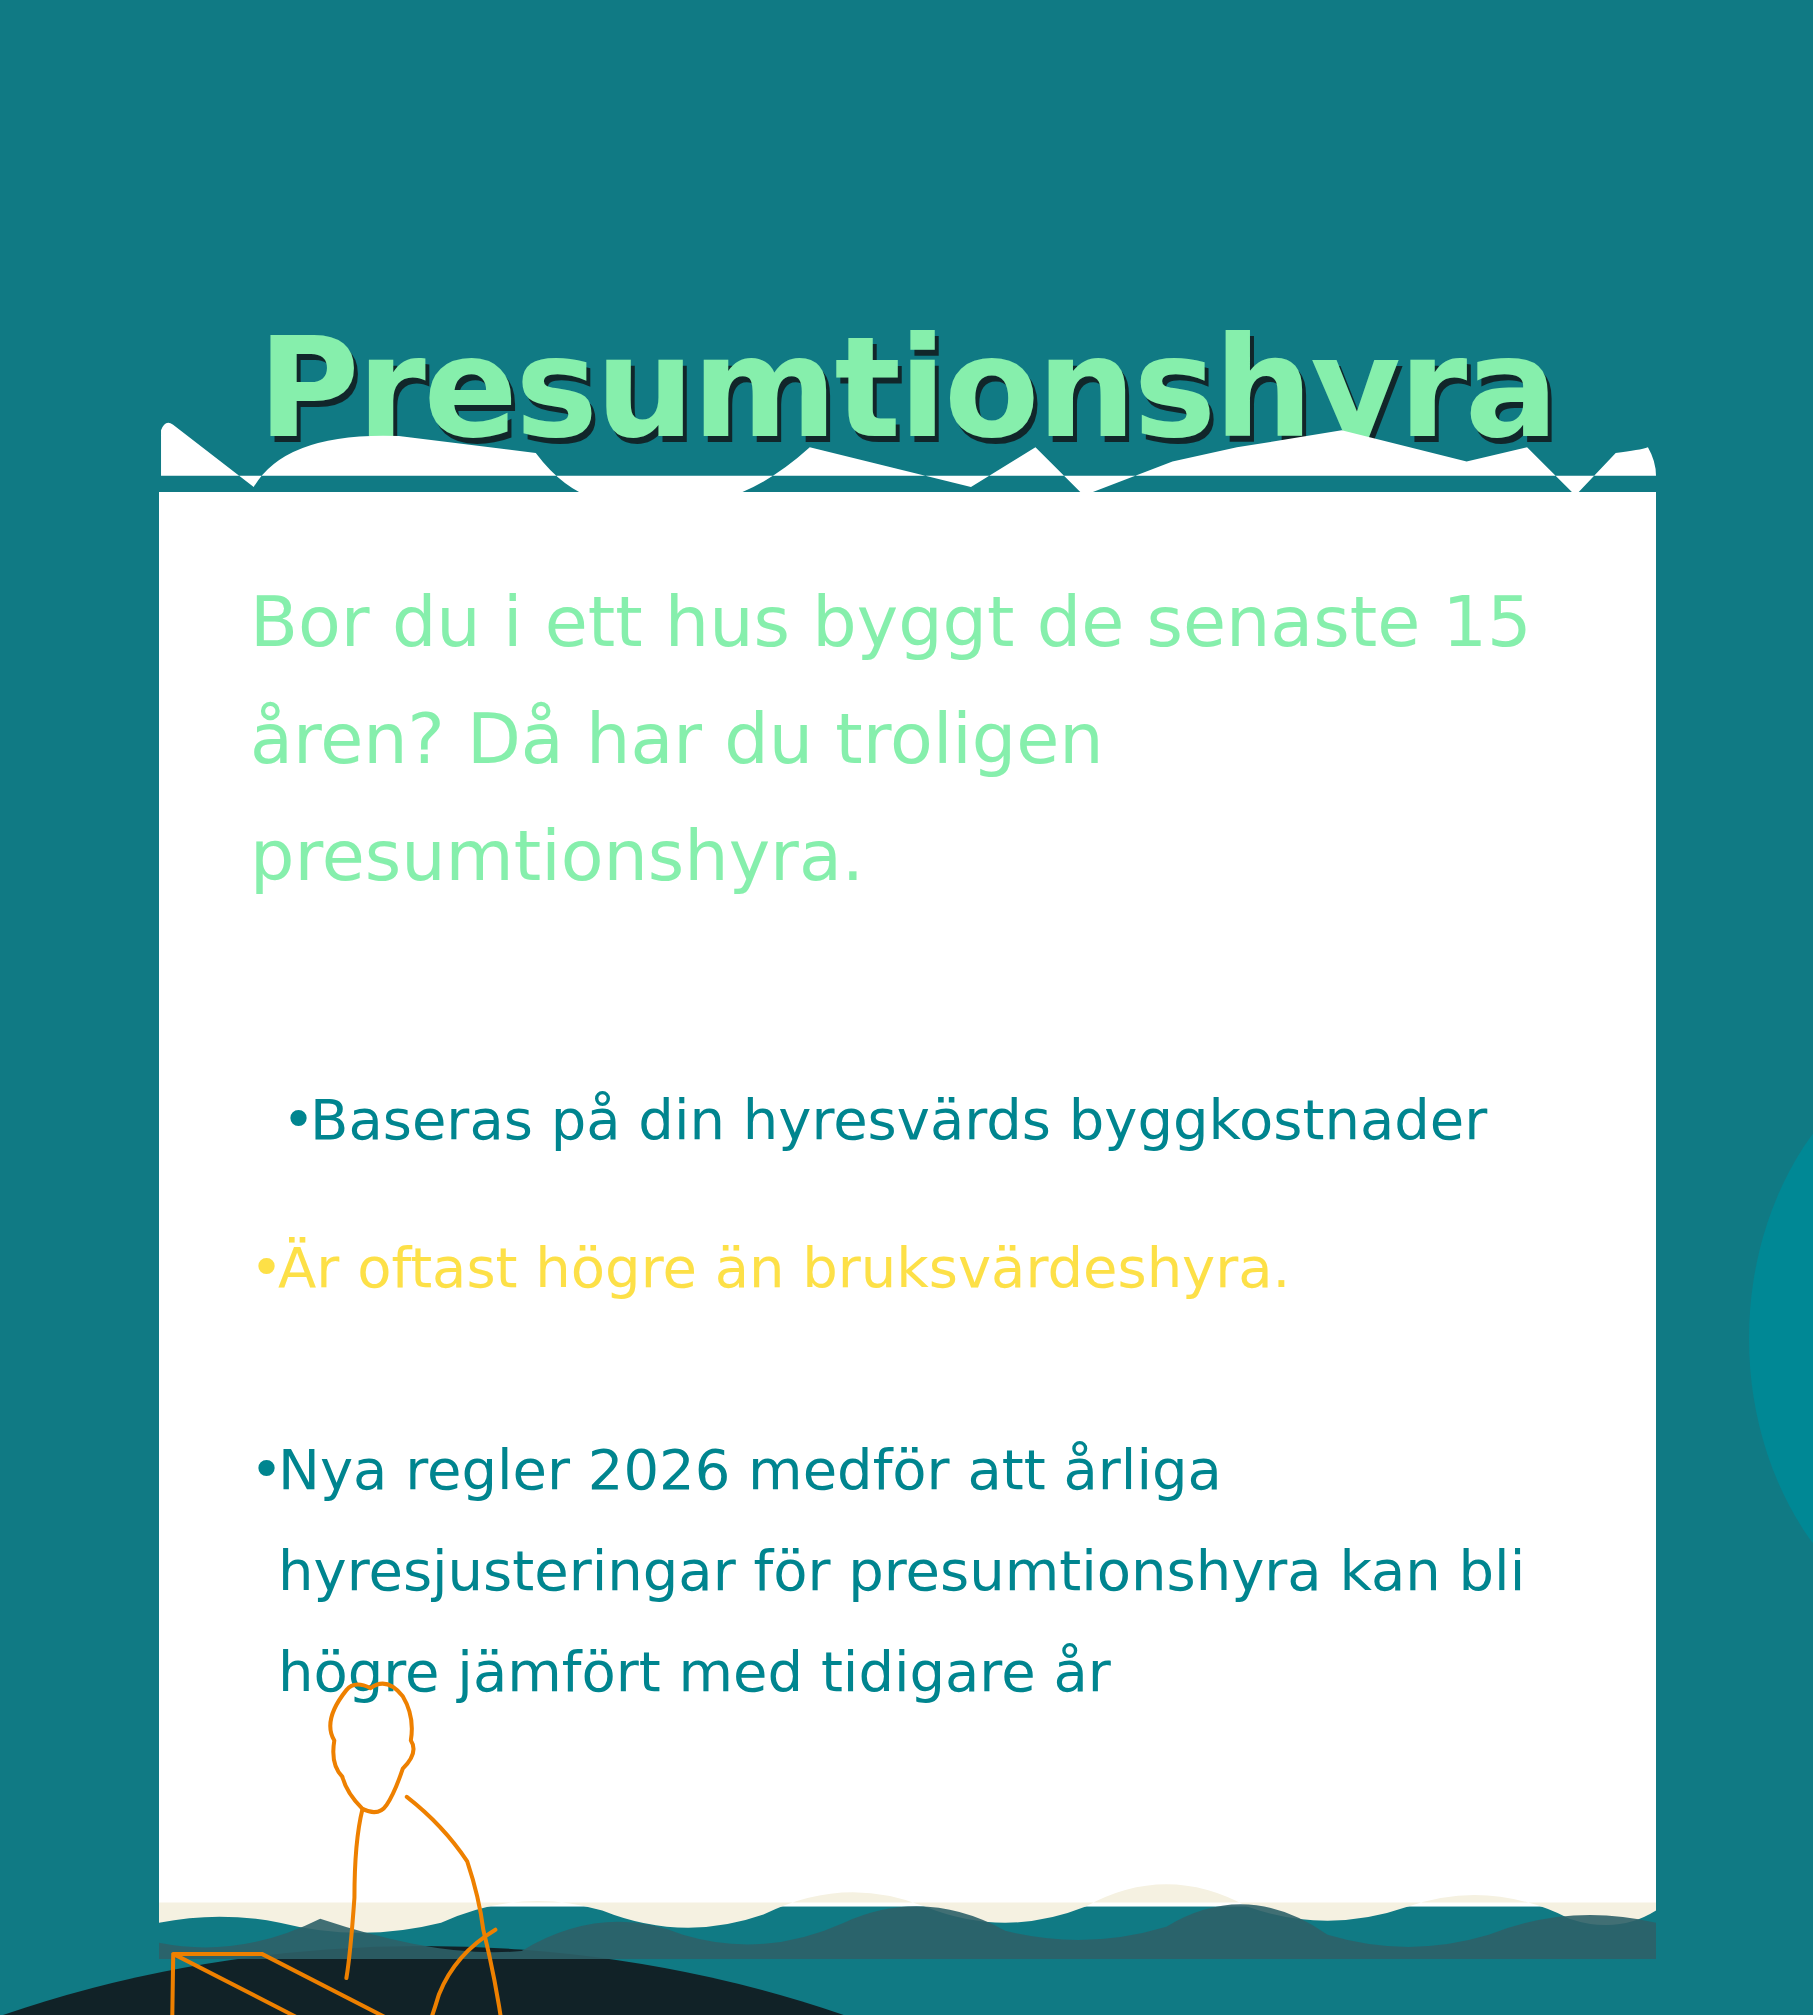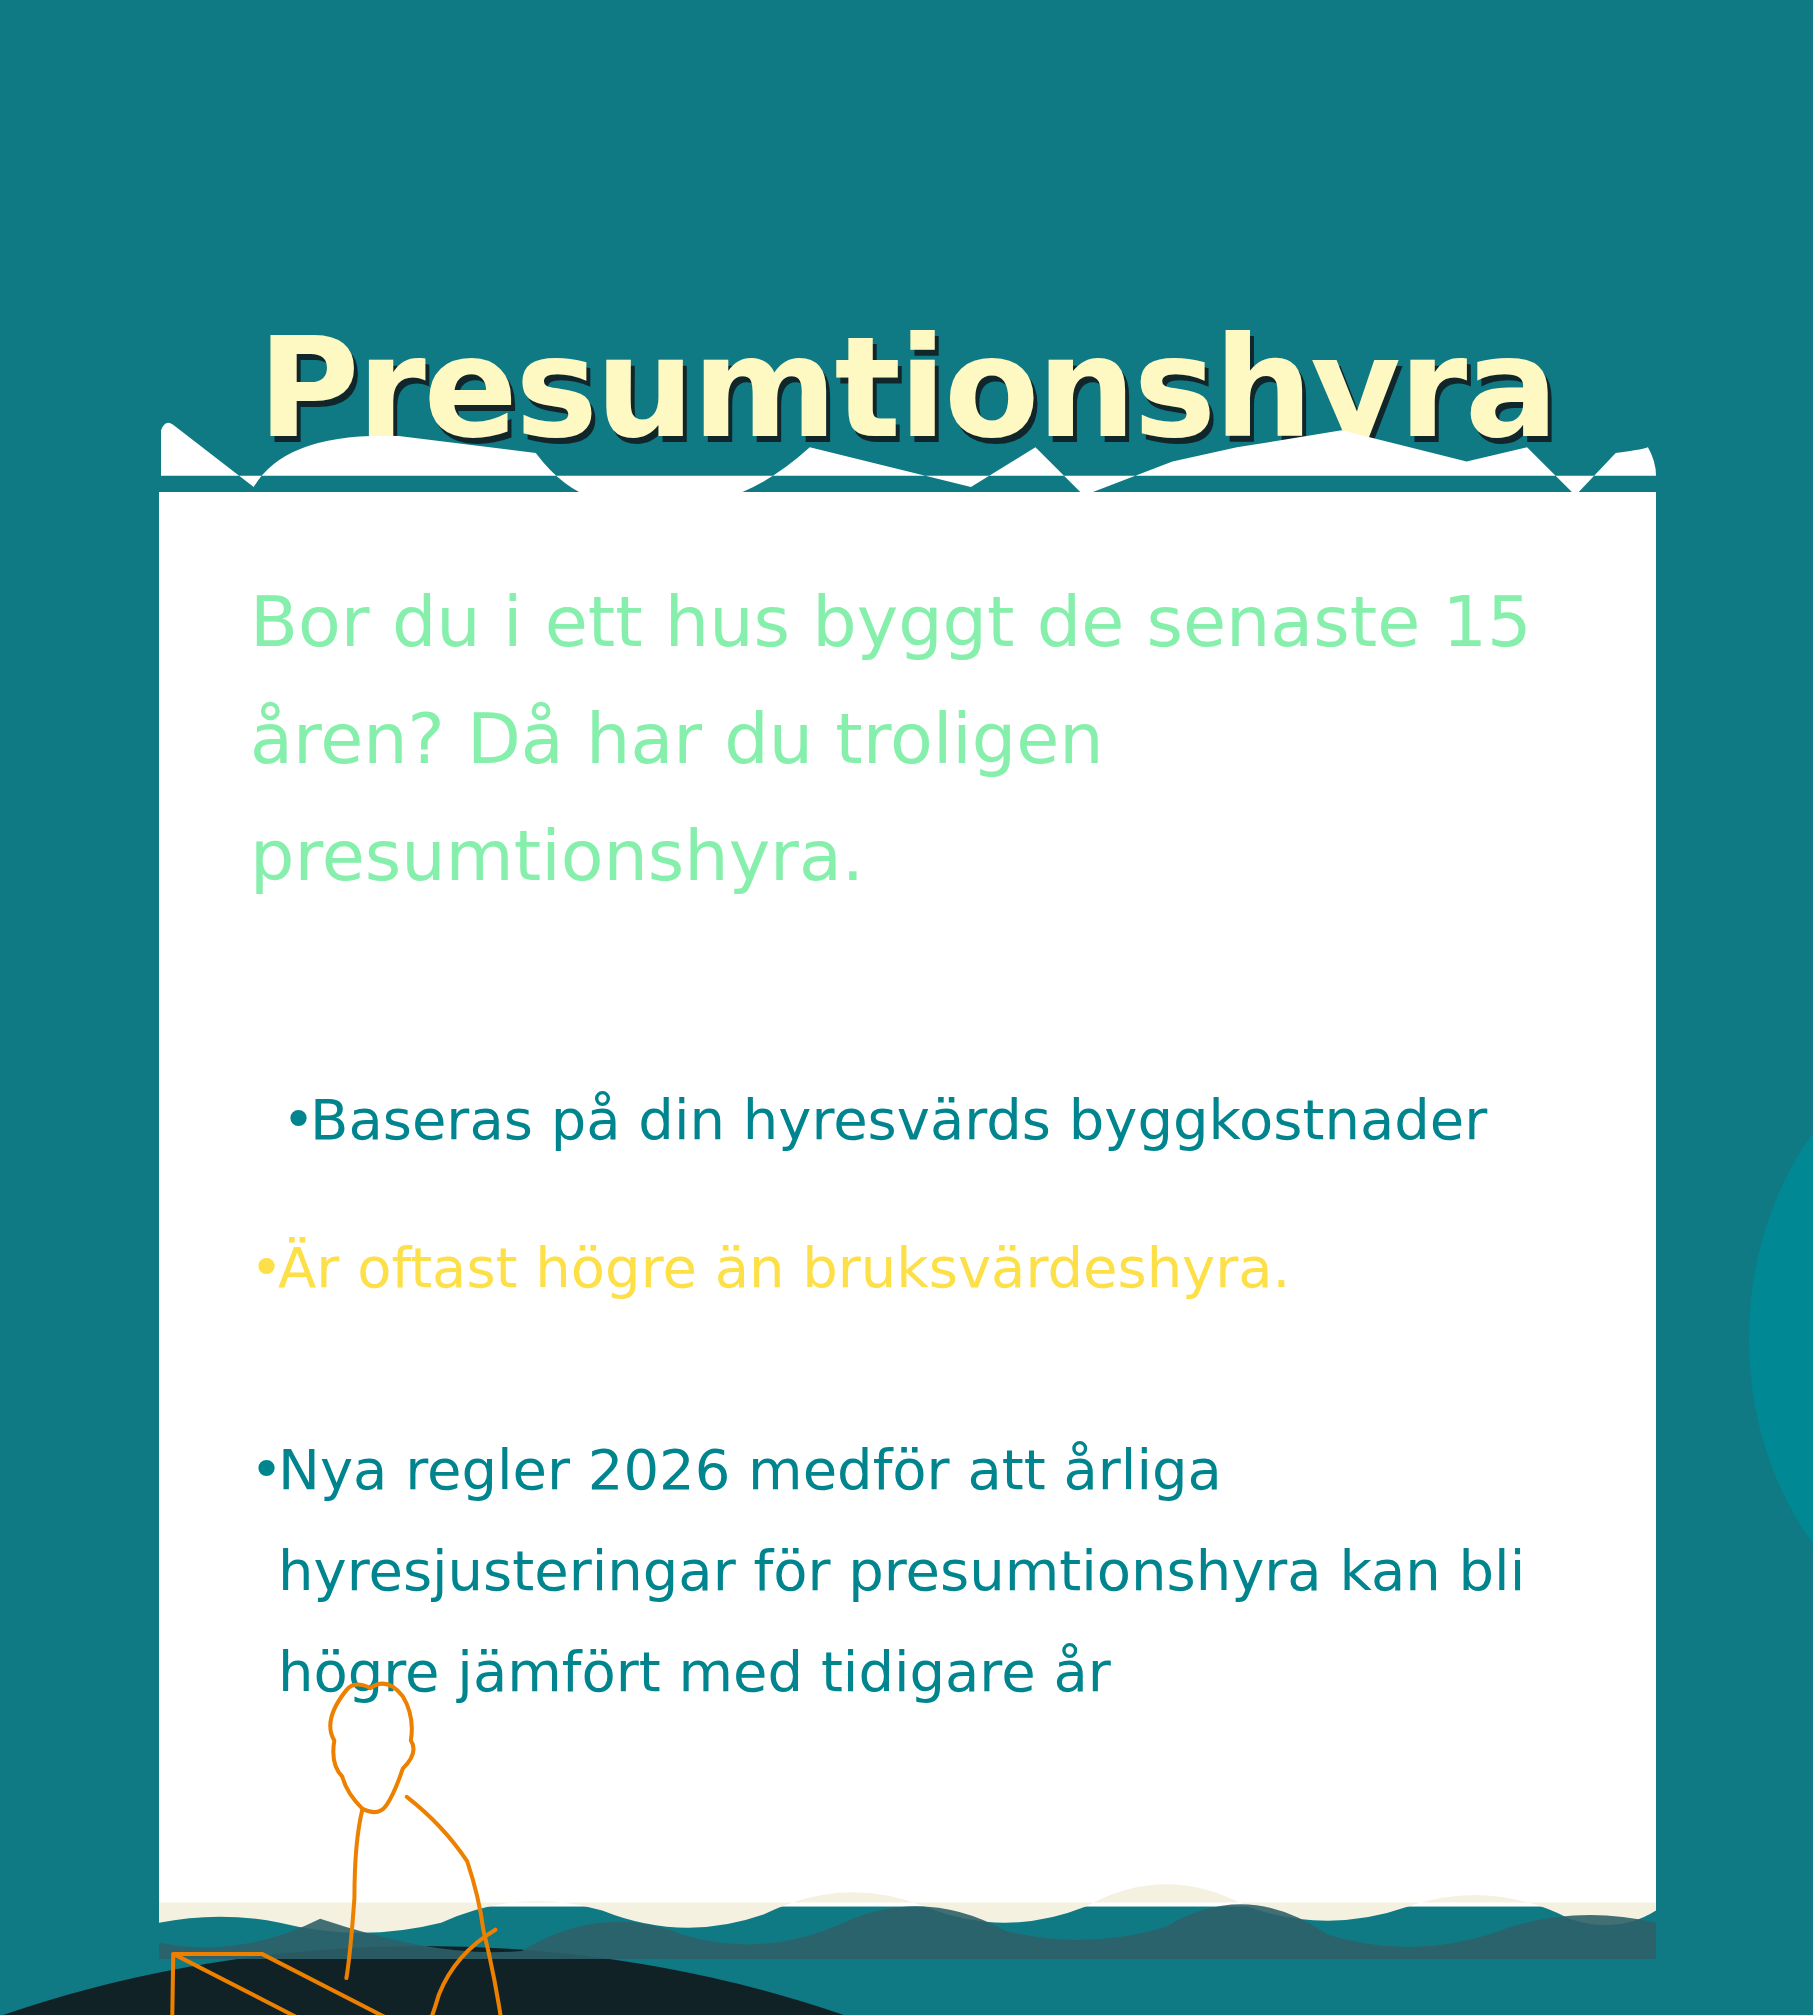--- a/index.html
+++ b/index.html
@@ -1,19 +1,19 @@
 <!DOCTYPE html>
 <html style="font-size:6.4px"><head>
 <meta charset="utf-8">
 <style>
   html, body { margin:0; padding:0; }
   body { width:1814px; height:2267px; position:relative; overflow:hidden; background:#107A84; font-family:"DejaVu Sans", sans-serif; }
   .bg-circle { position:absolute; left:1749px; top:1036px; width:484px; height:605px; border-radius:50%; background:#008895; }
   .hill { position:absolute; left:-564px; top:1946px; width:1975px; height:1451px; border-radius:50%; background:#112227; }
-  .title { position:absolute; left:0; right:0; top:226px; text-align:center; font-family:"DejaVu Sans", sans-serif; font-weight:bold; font-size:139px; letter-spacing:-2.4px; color:#fef9c3; text-shadow:4px 5.6px 0 #11262A; line-height:1; }
+  .title { position:absolute; left:0; right:0; top:226px; text-align:center; font-family:"DejaVu Sans", sans-serif; font-weight:bold; font-size:139px; letter-spacing:-2.4px; color:#86efac; text-shadow:4px 5.6px 0 #11262A; line-height:1; }
   .paper-top { position:absolute; left:157px; top:419px; width:1499px; height:81px; }
   .paper { position:absolute; left:159px; top:492px; width:1497px; height:1378px; background:#FFFFFF; }
   .paper-bottom { position:absolute; left:159px; top:1733px; width:1497px; height:226px; }
   .lead { position:absolute; left:250px; top:564px; width:1330px; font-size:70px; line-height:117px; color:#86efac; font-weight:normal; }
   .bullet { position:absolute; left:250px; width:1370px; font-size:56px; line-height:101px; }
   .bullet .dot { display:inline-block; width:28px; }
   .bullet .wrap { display:inline-block; vertical-align:top; width:1330px; }
   .teal { color:#00858F; }
   .dark { color:#fde047; }
   .illus { position:absolute; left:0; top:1672px; width:725px; height:594px; }

